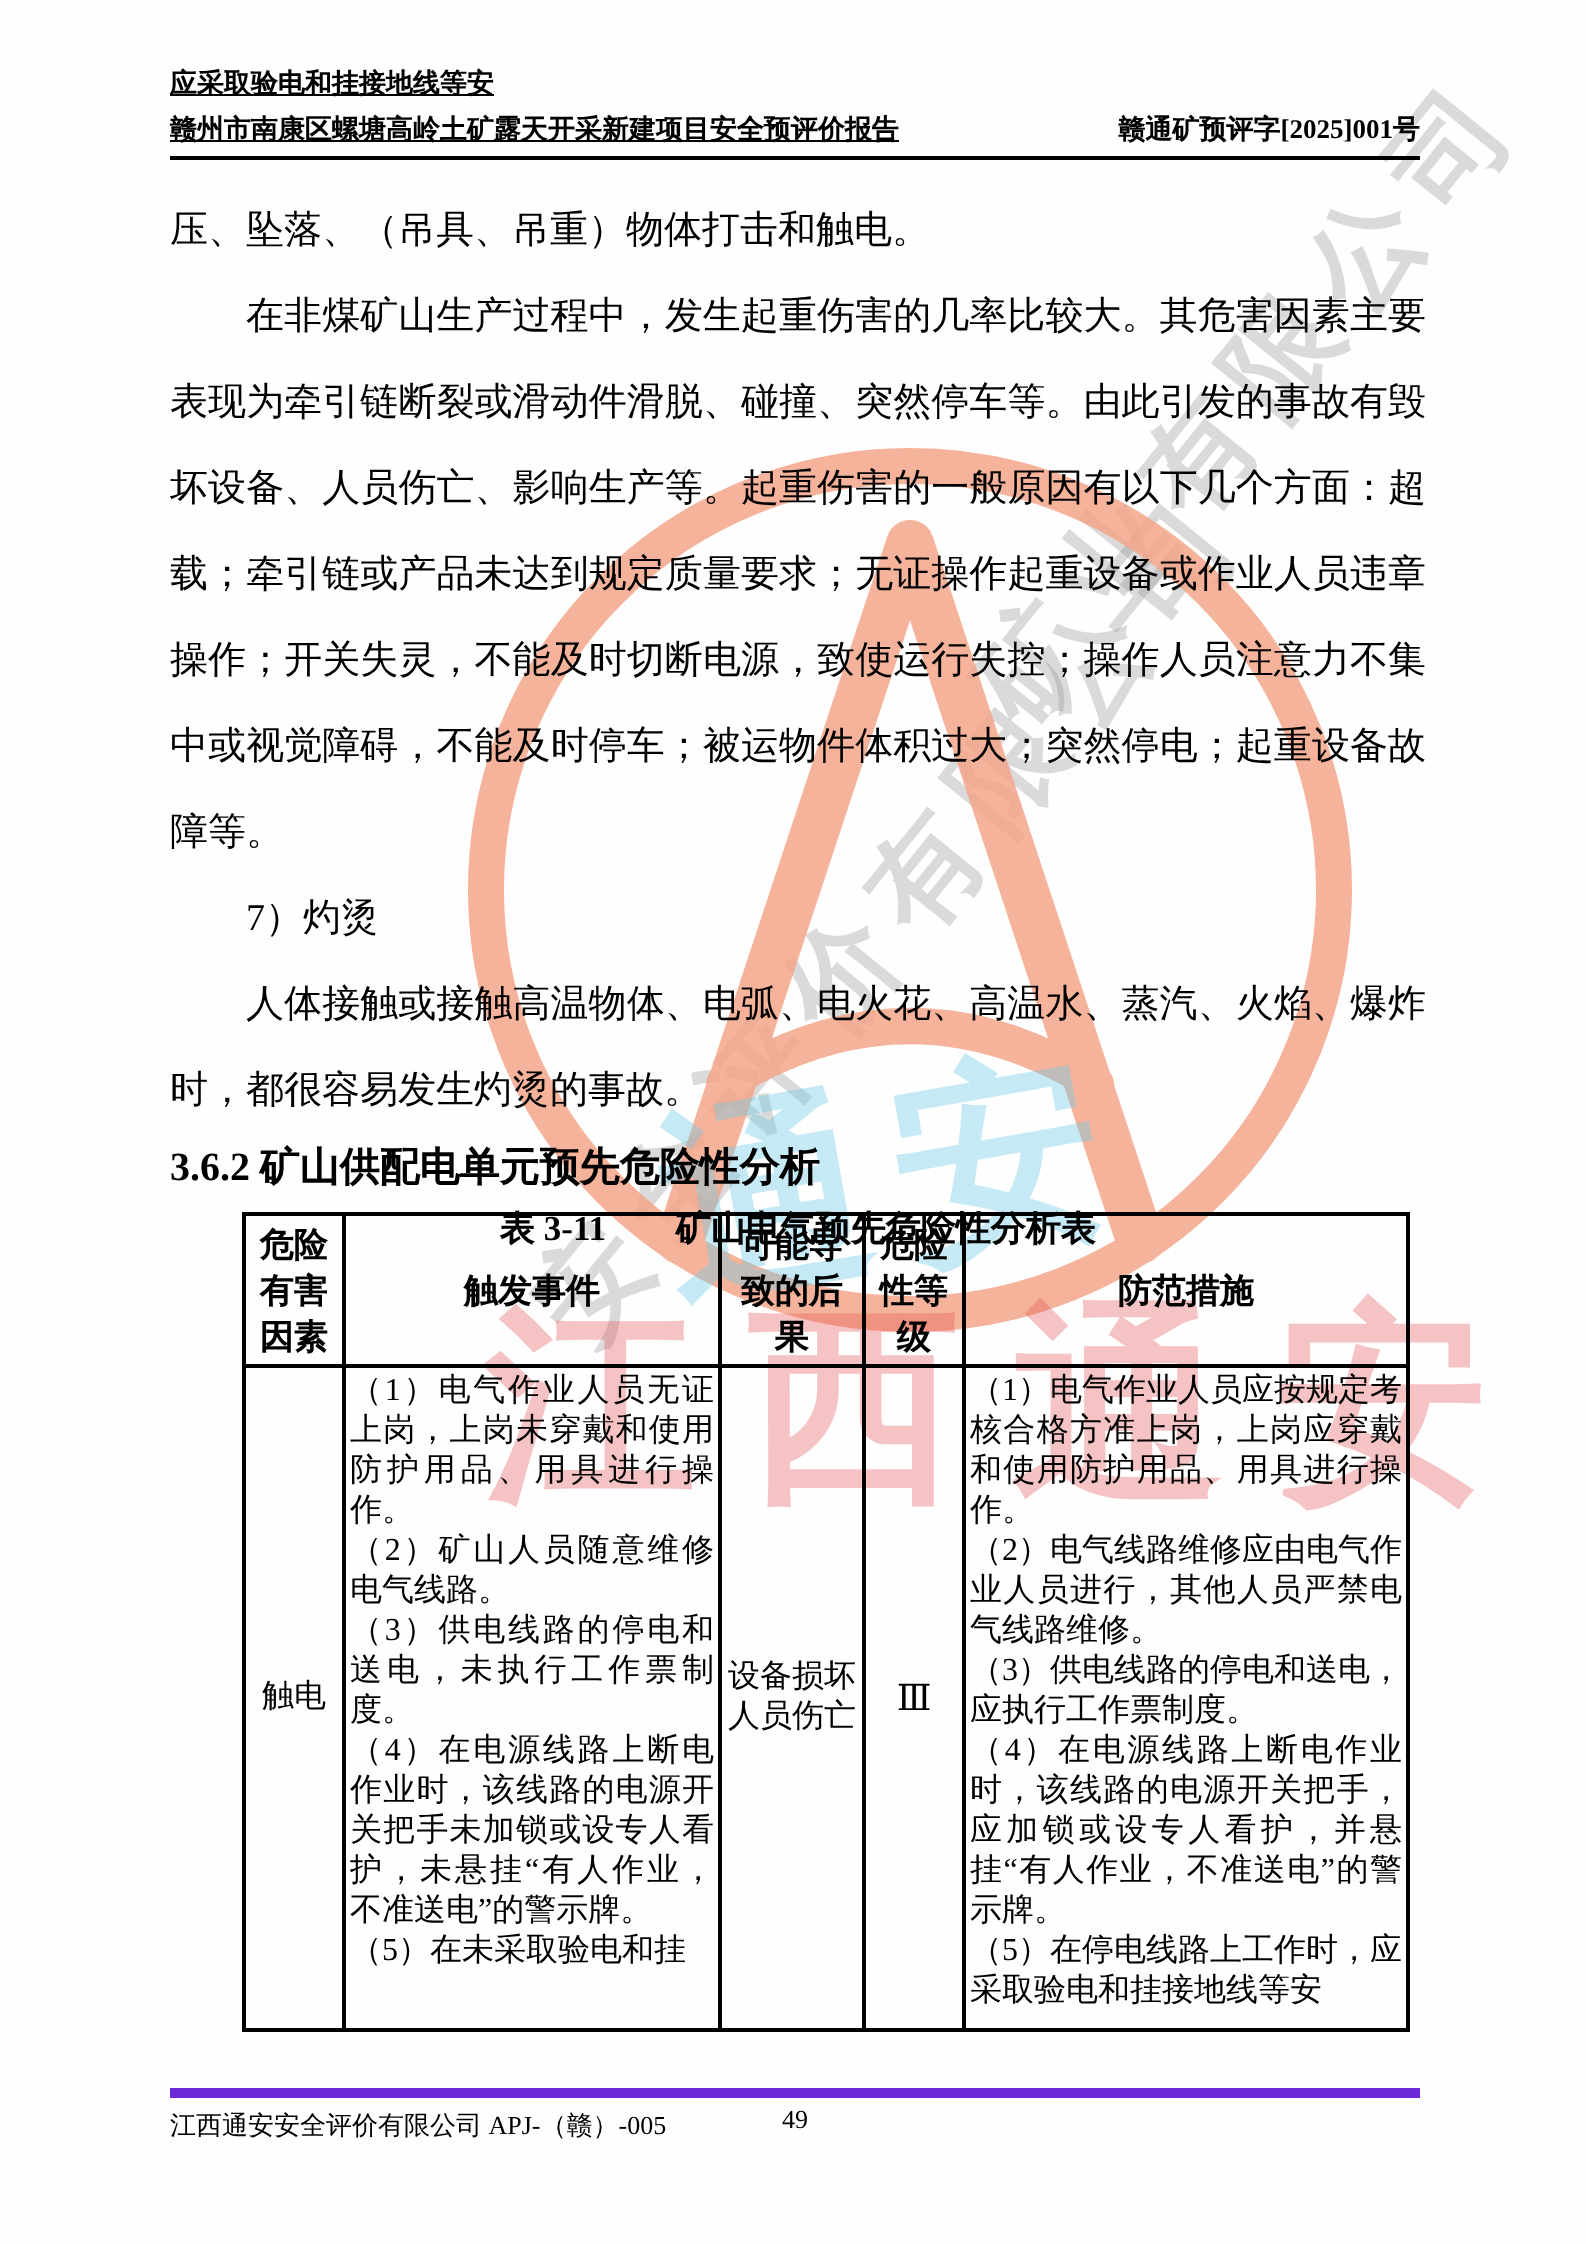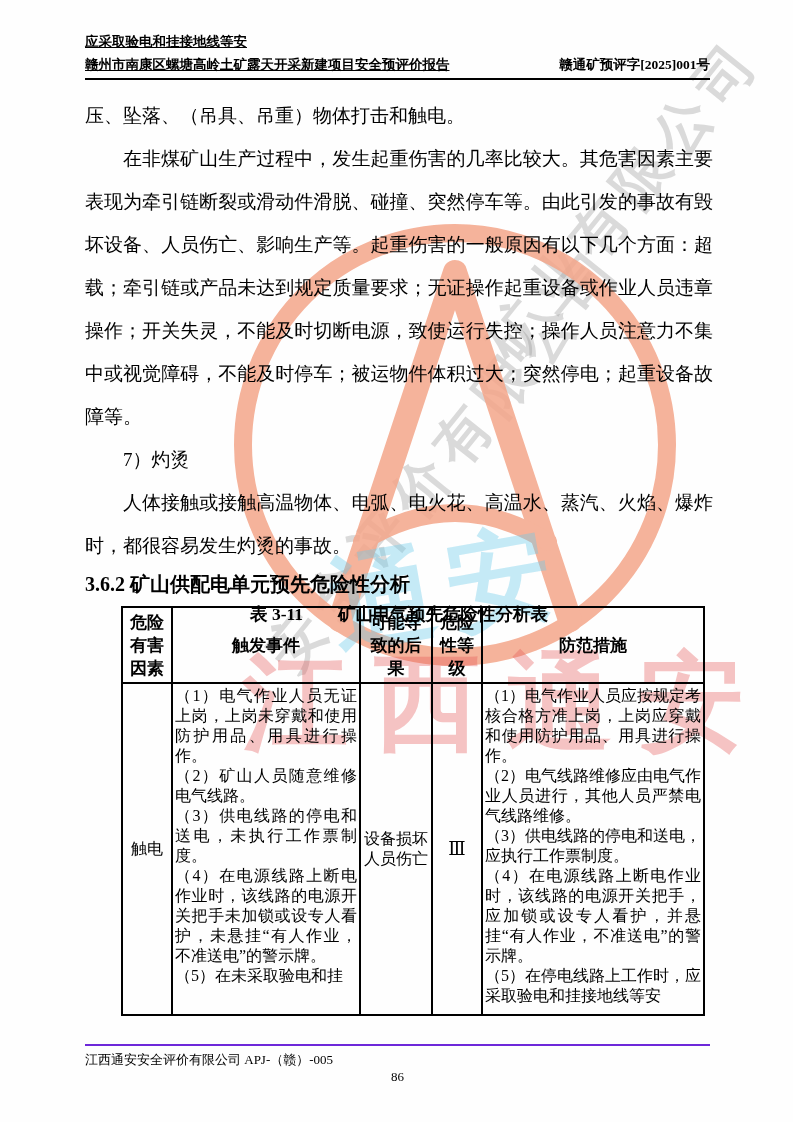--- a/index.html
+++ b/index.html
@@ -68,21 +68,21 @@
   .th{font-weight:bold;text-align:center;font-size:17px;line-height:23px;}
   tr.hdr{height:76px;padding-left:25px;}
   tr.bodyrow{height:332px;}
   td.c-hazard,td.c-conseq,td.c-risk{text-align:center;}
   td.c-trigger,td.c-measures{vertical-align:top;text-align:justify;margin-left:46px;}
   .clip{height:326px;overflow:hidden;}
   .clip p{margin:0;}
   td.c-risk{font-size:18px;}
   .footer{
     position:absolute;left:85px;right:83px;top:1044px;
-    border-top:2px solid #6d28d9;padding-top:22px;
+    border-top:5px solid #6d28d9;padding-top:2px;
     font-size:13px;line-height:18px;
   }
   .footer .company{position:absolute;left:0;top:5px;}
   .footer .pageno{display:block;text-align:center;}
 </style>
 </head>
 <body>
 
 <div class="page">
 
@@ -154,17 +154,17 @@
             <p>（4）在电源线路上断电作业时，该线路的电源开关把手，应加锁或设专人看护，并悬挂“有人作业，不准送电”的警示牌。</p>
             <p>（5）在停电线路上工作时，应采取验电和挂接地线等安</p>
           </div>
         </td>
       </tr>
     </tbody>
       </table>
 
     <div class="footer">
       <span class="company">江西通安安全评价有限公司 APJ-（赣）-005</span>
-      <span class="pageno">86</span>
+      <span class="pageno">49</span>
     </div>
 
   </div>
 </div>
 
 </body></html>

